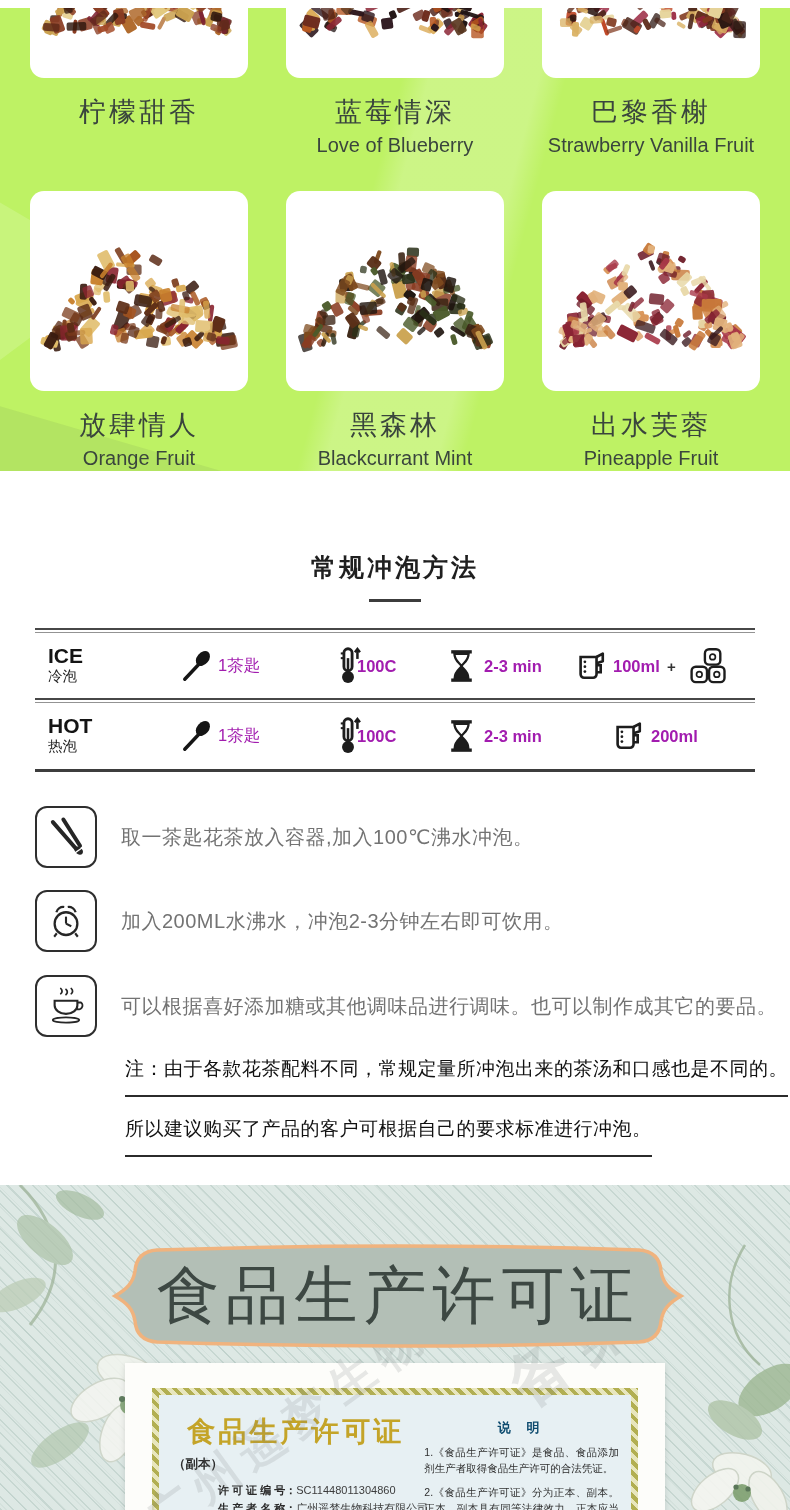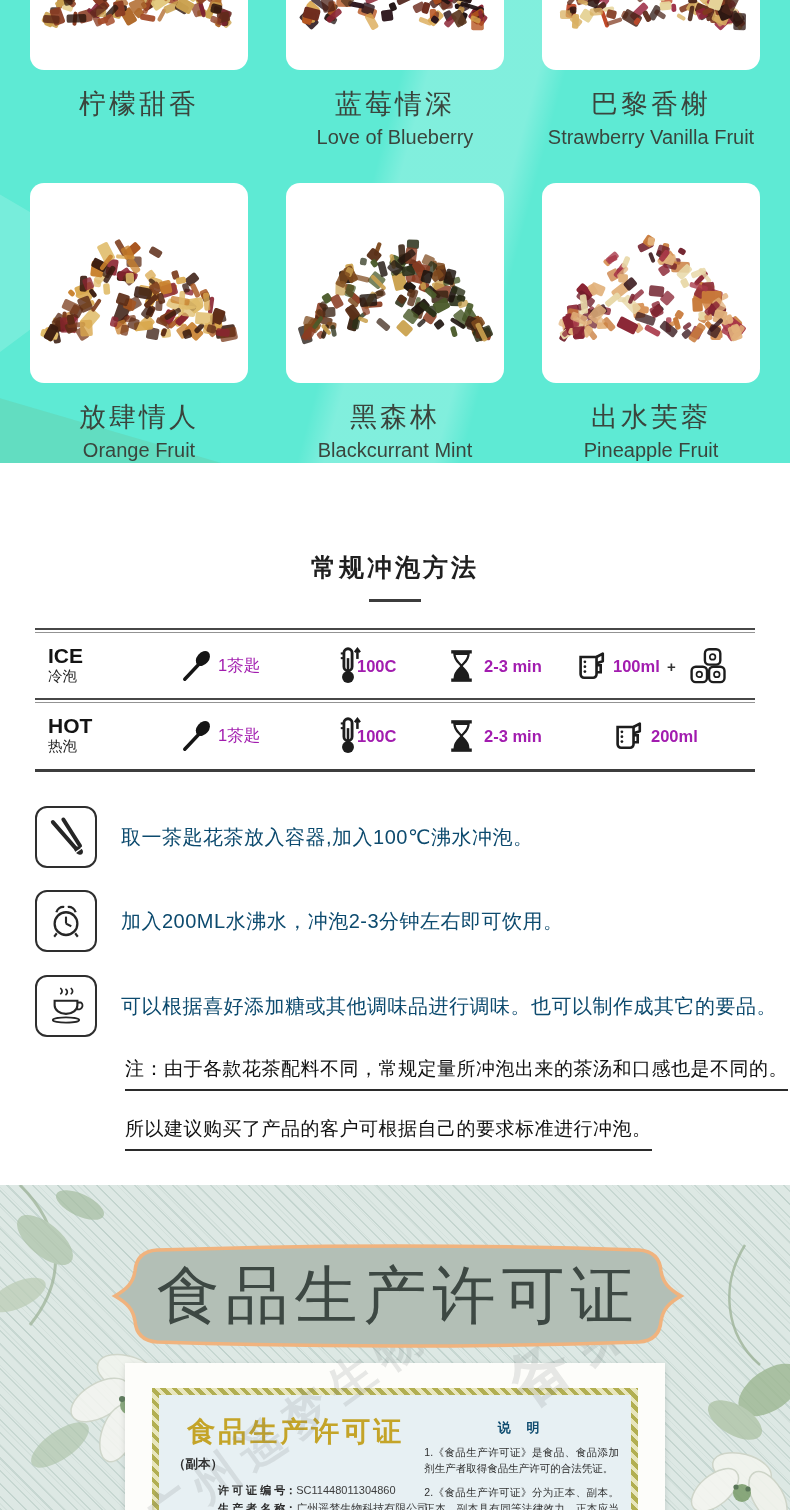--- a/index.html
+++ b/index.html
@@ -1,21 +1,21 @@
 <!DOCTYPE html>
 <html><head>
 <meta charset="utf-8">
 <style>
   html,body{margin:0;padding:0;background:#fff;}
   body{width:790px;height:1510px;position:relative;overflow:hidden;
        font-family:"Liberation Sans","DejaVu Sans",sans-serif;color:#222;}
   .abs{position:absolute;}
 
   
-  .sec-flavors{top:0;left:0;width:790px;height:463px;background:#5eead4;overflow:hidden;}
+  .sec-flavors{top:8px;left:0;width:790px;height:463px;background:#bef264;overflow:hidden;}
   .sec-flavors .sheen1{inset:0;background:
       linear-gradient(105deg,transparent 46%,rgba(255,255,255,.22) 49%,rgba(255,255,255,.22) 61%,transparent 64%);}
   .sec-flavors .sheen2{inset:0;background:rgba(255,255,255,.16);
       clip-path:polygon(0 42%,15% 57%,0 76%);}
   .sec-flavors .sheen3{inset:0;background:rgba(120,150,85,.15);
       clip-path:polygon(0 86%,28% 100%,0 100%);}
   .flavor-cell{width:218px;text-align:center;}
   .tile{width:218px;height:200px;background:#fff;border-radius:14px;overflow:hidden;}
   .cn-name{margin-top:16px;font-size:27px;letter-spacing:3px;color:#3a453d;}
   .en-name{margin-top:4px;font-size:20px;color:#3a453d;}
@@ -34,24 +34,24 @@
   .t-label b{font-size:21px;font-weight:700;color:#141414;display:block;line-height:1.05;}
   .t-label span{font-size:14.5px;color:#1c1c1c;}
   .t-txt{font-size:16.5px;font-weight:600;color:#a21caf;white-space:nowrap;}
   .t-plus{font-size:15px;font-weight:700;color:#333;}
   .ticon{display:block;}
 
   
   .step{left:35px;right:15px;height:62px;}
   .step-box{width:58px;height:58px;border:2.5px solid #2e2e2e;border-radius:12px;
       display:flex;align-items:center;justify-content:center;}
-  .step-text{left:86px;top:50%;transform:translateY(-50%);font-size:20px;color:#0c4a6e;
+  .step-text{left:86px;top:50%;transform:translateY(-50%);font-size:20px;color:#737373;
       letter-spacing:.5px;white-space:nowrap;}
   .note-line{left:125px;font-size:19px;color:#111;letter-spacing:.5px;white-space:nowrap;}
-  .note-line span{border-bottom:2px solid #2b2b2b;padding-bottom:10px;}
+  .note-line span{border-bottom:2px solid #2b2b2b;padding-bottom:16px;}
 
   
   .sec-license{top:1185px;left:0;width:790px;height:325px;background:#dde8e4;overflow:hidden;padding-left:12px;}
   .hatch{inset:0;background:
       repeating-linear-gradient(45deg,rgba(148,176,167,.30) 0 1.5px,transparent 1.5px 9px),
       repeating-linear-gradient(45deg,transparent 0 4px,rgba(148,176,167,.12) 4px 5px,transparent 5px 14px);}
   .banner{top:52px;left:107px;width:582px;height:118px;}
   .banner-text{inset:0;display:flex;align-items:center;justify-content:center;
       font-size:63px;letter-spacing:6px;color:#3d4843;}
   .cert{top:178px;left:125px;width:540px;height:240px;background:#fdfdfa;

